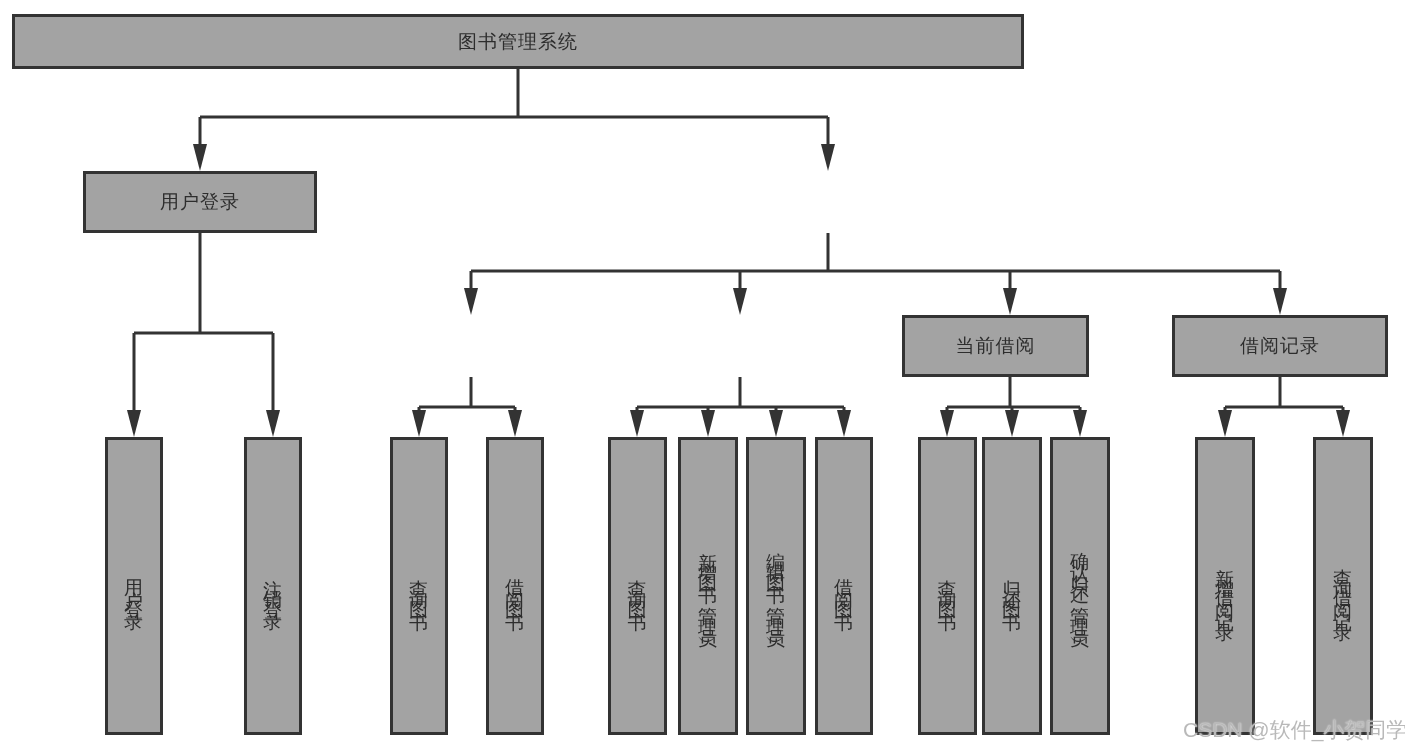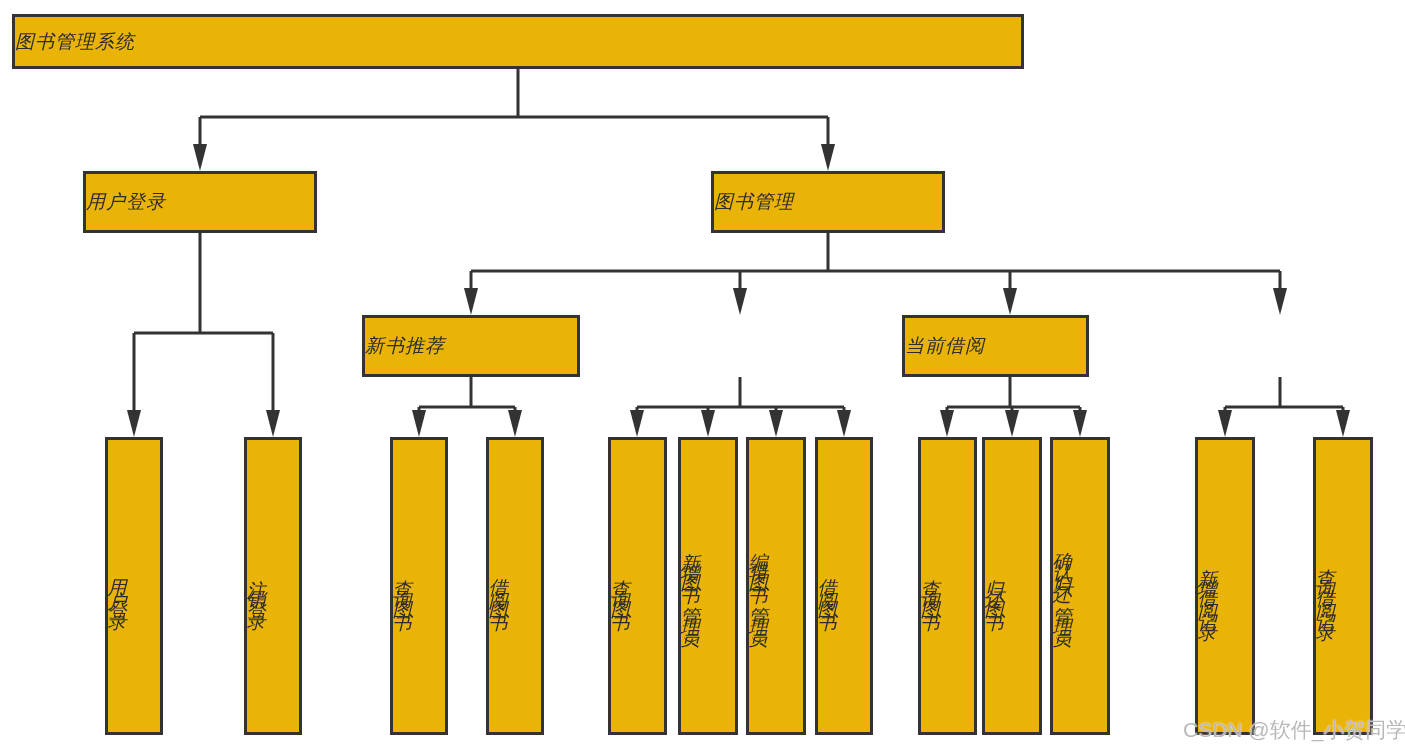--- a/index.html
+++ b/index.html
@@ -15,26 +15,25 @@
   #connectors {
     position: absolute;
     left: 0; top: 0;
     width: 1405px; height: 747px;
     z-index: 0;
   }
   .node {
     position: absolute;
     box-sizing: border-box;
     border: 3px solid #333333;
-    background: #eab308;
+    background: #a3a3a3;
     display: flex;
     align-items: center;
-    justify-content: flex-start;
+    justify-content: center;
     z-index: 1;
-    font-style: italic;
   }
   .hnode { height: 62px; font-size: 19px; }
   .root  { left: 12px; top: 14px; width: 1012px; height: 55px; font-size: 19px; }
   .vnode {
     top: 437px;
     height: 298px;
     font-size: 19px;
   }
   .vnode .lbl {
     writing-mode: vertical-rl;
@@ -115,29 +114,26 @@
     </g>
   </svg>
 
   <div class="node root">
     <span class="lbl">图书管理系统</span>
   </div>
 
   <div class="node hnode n-user-login">
     <span class="lbl">用户登录</span>
   </div>
-  <div class="node hnode n-book-mgmt">
-    <span class="lbl">图书管理</span>
-  </div>
 
-  <div class="node hnode n-new-book">
-    <span class="lbl">新书推荐</span>
-  </div>
   <div class="node hnode n-cur-borrow">
     <span class="lbl">当前借阅</span>
+  </div>
+  <div class="node hnode n-borrow-rec">
+    <span class="lbl">借阅记录</span>
   </div>
 
   <div class="node vnode a1">
     <span class="lbl">用户登录</span>
   </div>
   <div class="node vnode a2">
     <span class="lbl">注销登录</span>
   </div>
 
   <div class="node vnode b1">

